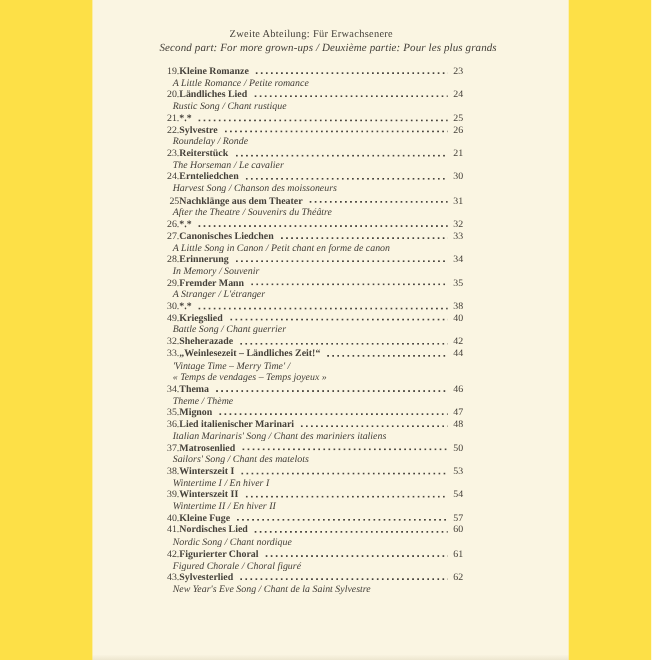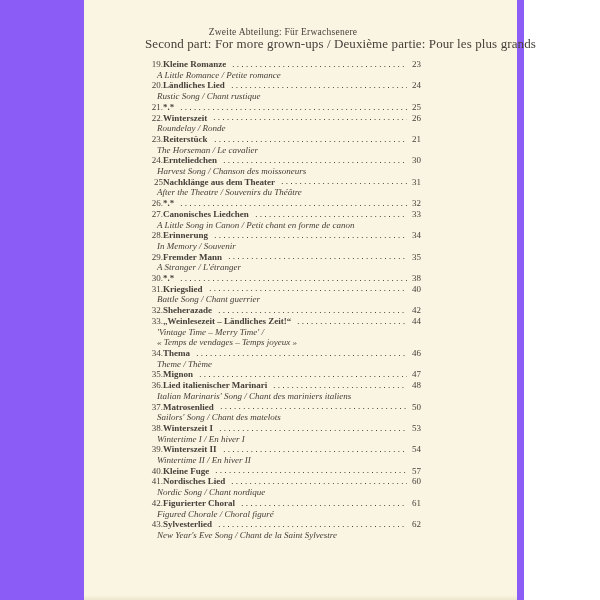--- a/index.html
+++ b/index.html
@@ -6,23 +6,23 @@
     margin: 0;
     padding: 0;
     width: 600px;
     height: 600px;
     background: var(--backdrop, #ffffff);
     font-family: "Liberation Serif", "DejaVu Serif", serif;
     overflow: hidden;
   }
   .stage {
     position: relative;
-    width: 524px;
+    width: 592px;
     height: 600px;
-    background: #8b5cf6;
+    background: #fde047;
   }
   .page {
     position: absolute;
     left: 84px;
     top: 0;
     width: 433px;
     height: 600px;
     background: var(--paper, #faf5e2);
   }
   .page::after {
@@ -41,22 +41,23 @@
     color: var(--ink, #45413a);
   }
   .heading {
     font-size: 9.5px;
     line-height: 12px;
     text-align: center;
     letter-spacing: 0.25px;
     white-space: nowrap;
   }
   .subheading {
-    font-size: 13px;
+    font-size: 10px;
     line-height: 12px;
+    font-style: italic;
     letter-spacing: 0.1px;
     white-space: nowrap;
     margin-bottom: 9px;
   }
   .row {
     display: flex;
     align-items: baseline;
     font-size: 9px;
     line-height: 10.7px;
     white-space: nowrap;
@@ -116,21 +117,21 @@
           </div>
           <div class="sub">Rustic Song / Chant rustique</div>
           <div class="row">
             <span class="num">21.</span>
             <span class="title">*.*</span>
             <span class="leader"></span>
             <span class="pg">25</span>
           </div>
           <div class="row">
             <span class="num">22.</span>
-            <span class="title">Winterszeit</span>
+            <span class="title">Sylvestre</span>
             <span class="leader"></span>
             <span class="pg">26</span>
           </div>
           <div class="sub">Roundelay / Ronde</div>
           <div class="row">
             <span class="num">23.</span>
             <span class="title">Reiterstück</span>
             <span class="leader"></span>
             <span class="pg">21</span>
           </div>
@@ -176,21 +177,21 @@
             <span class="pg">35</span>
           </div>
           <div class="sub">A Stranger / L'étranger</div>
           <div class="row">
             <span class="num">30.</span>
             <span class="title">*.*</span>
             <span class="leader"></span>
             <span class="pg">38</span>
           </div>
           <div class="row">
-            <span class="num">31.</span>
+            <span class="num">49.</span>
             <span class="title">Kriegslied</span>
             <span class="leader"></span>
             <span class="pg">40</span>
           </div>
           <div class="sub">Battle Song / Chant guerrier</div>
           <div class="row">
             <span class="num">32.</span>
             <span class="title">Sheherazade</span>
             <span class="leader"></span>
             <span class="pg">42</span>

